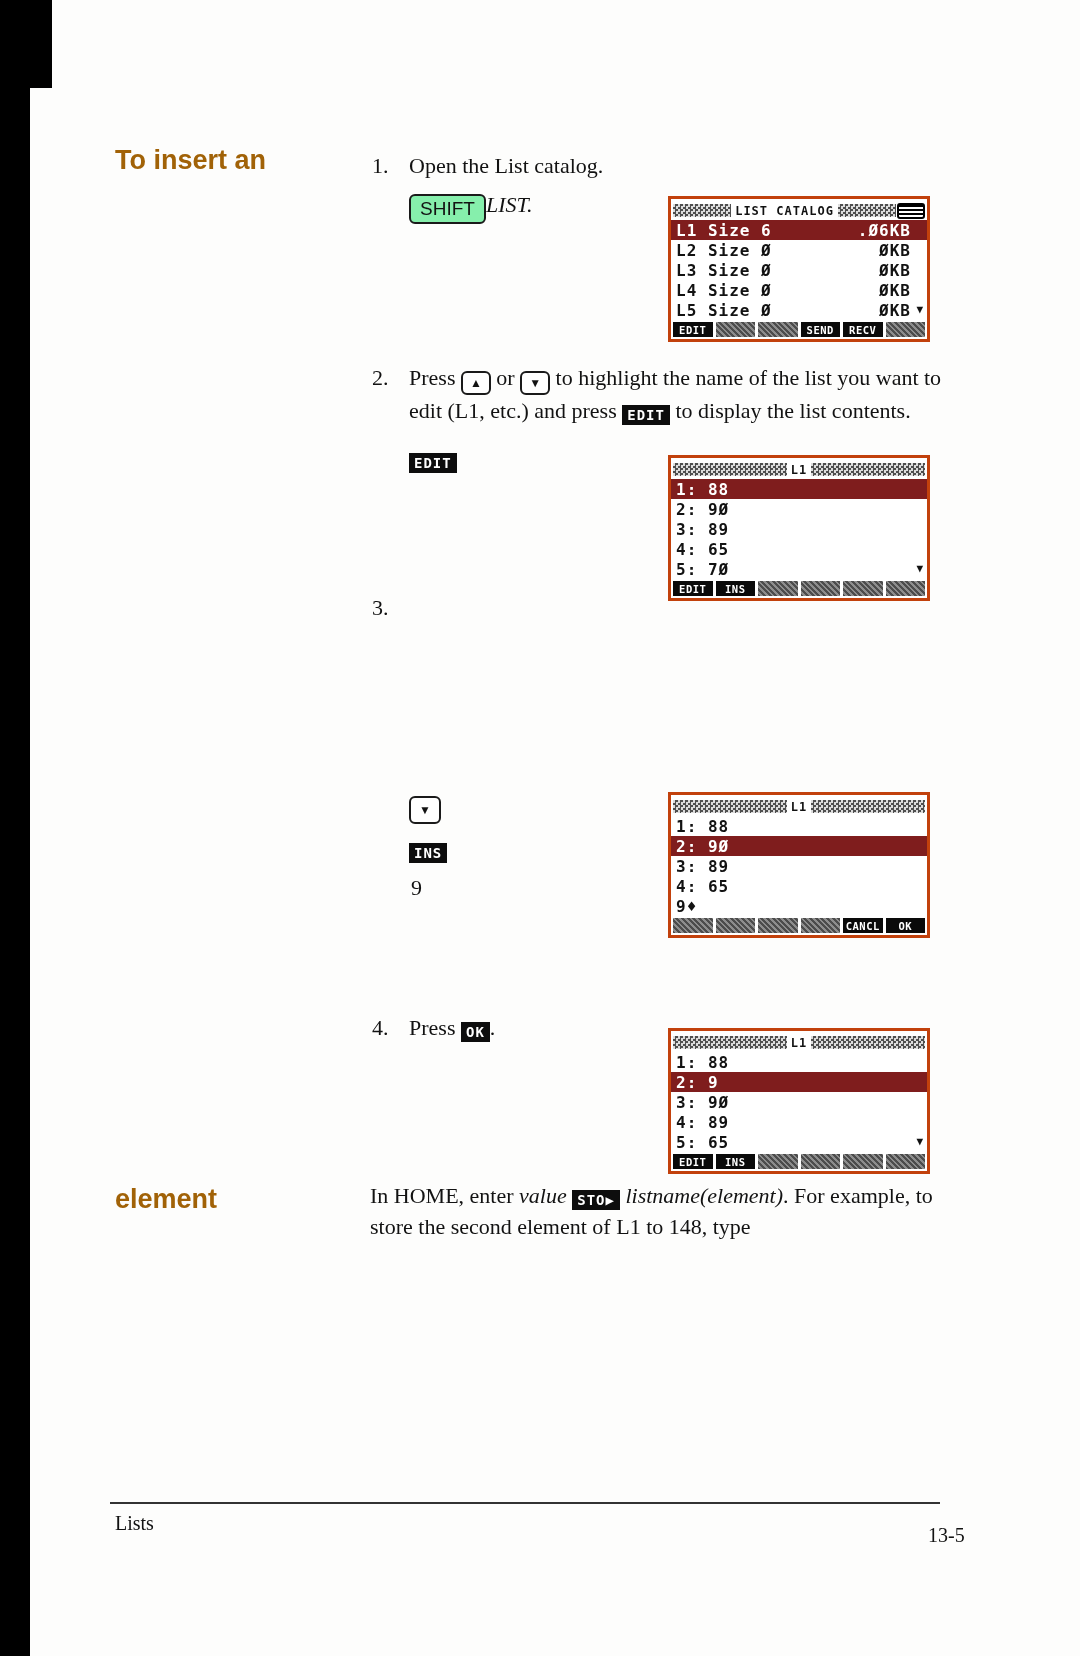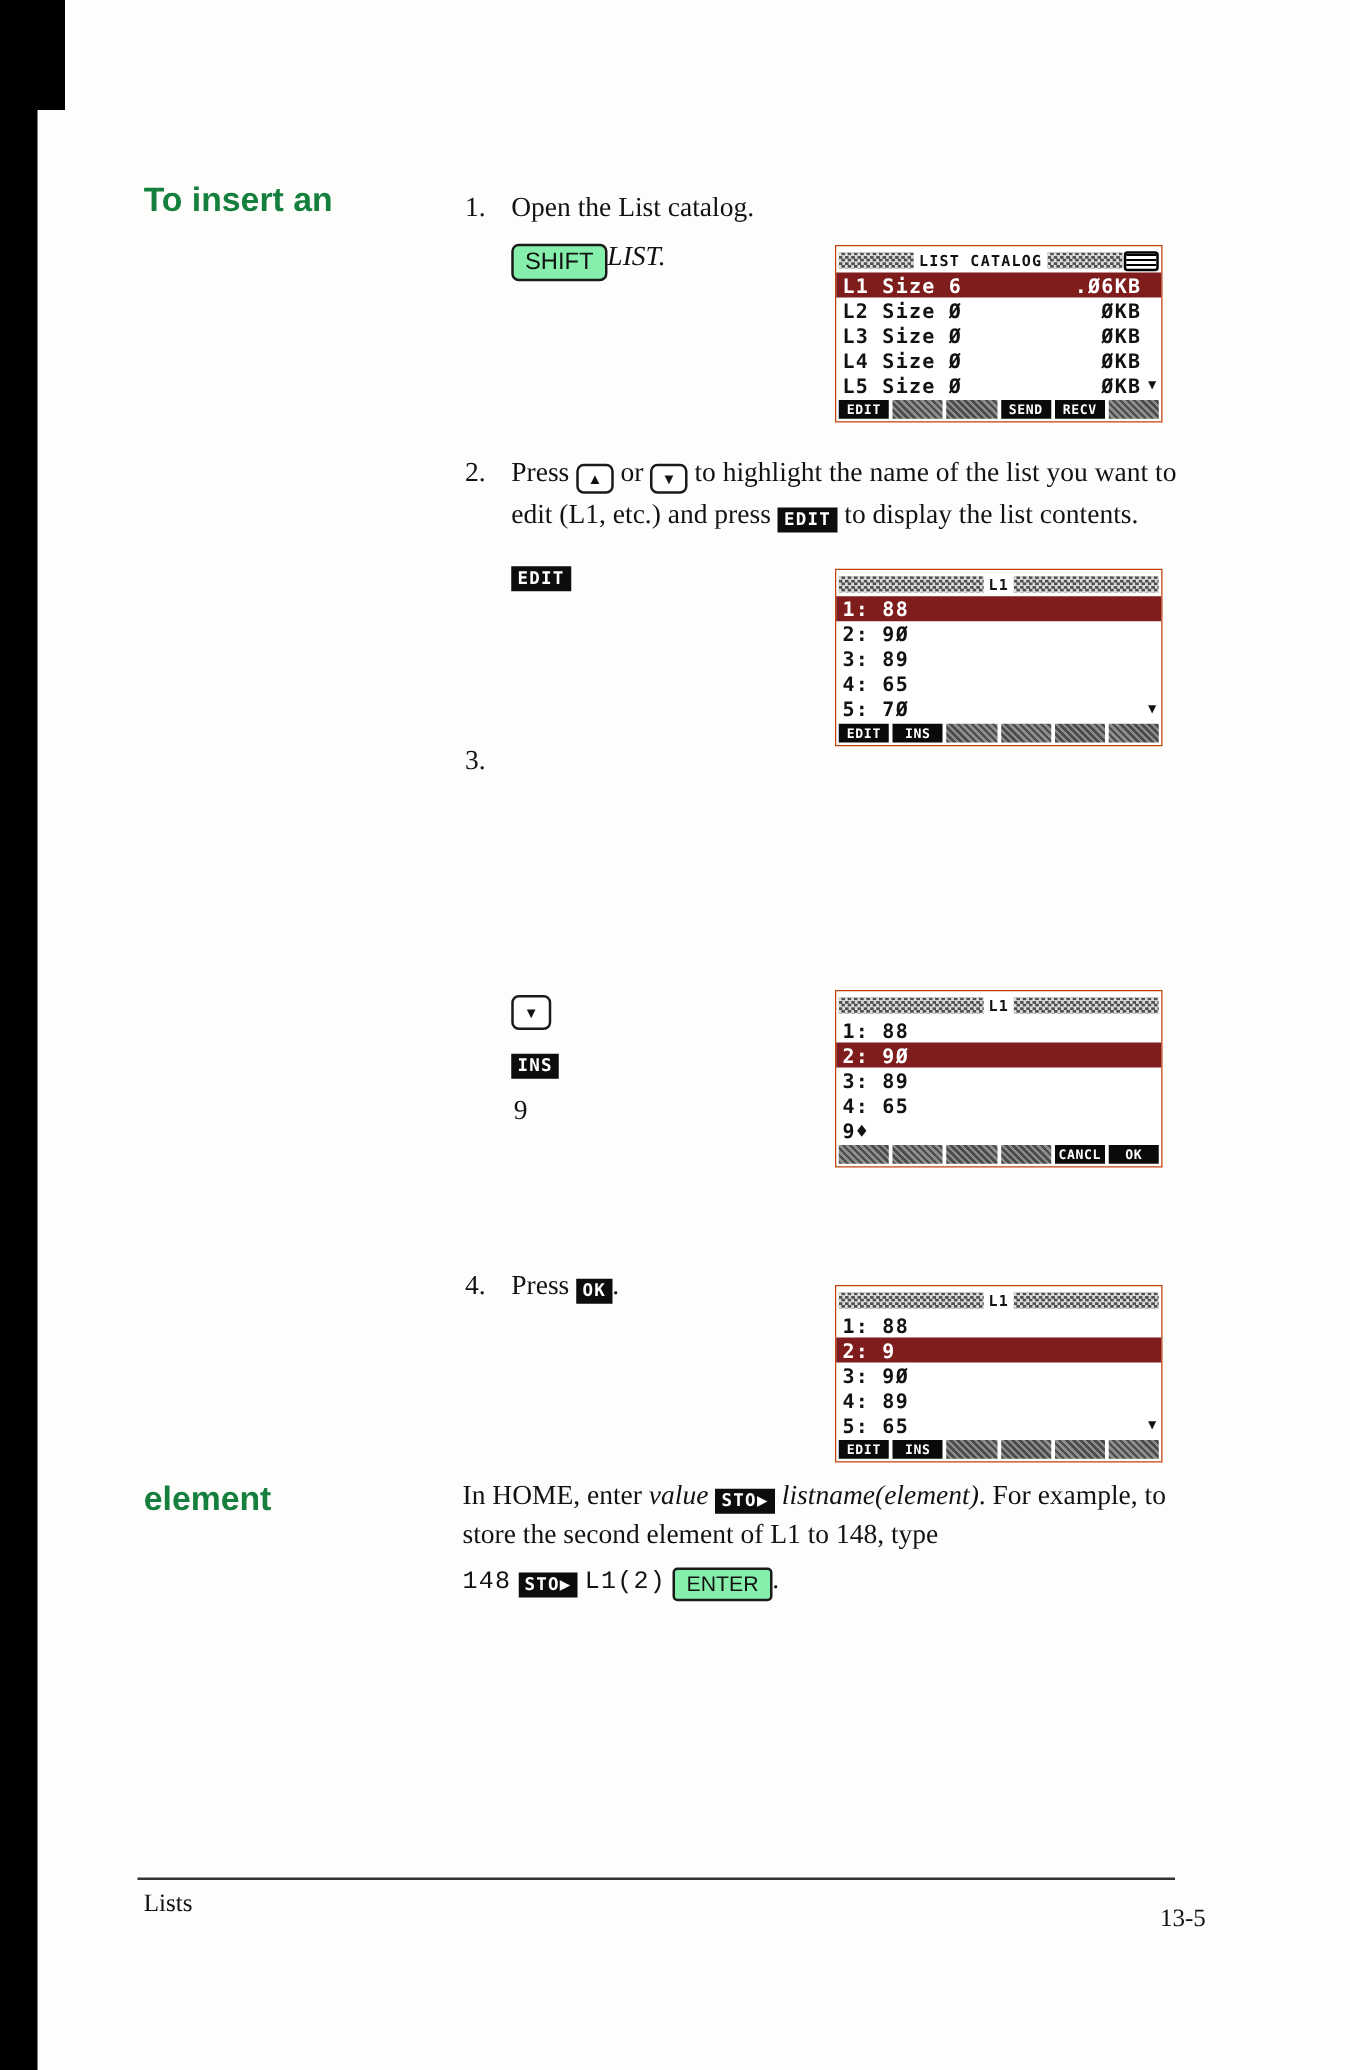--- a/index.html
+++ b/index.html
@@ -1,39 +1,39 @@
 <!DOCTYPE html>
 <html><head>
 <meta charset="utf-8">
 <style>
   html,body{margin:0;padding:0;background:#e8e8e8;}
   #page{position:relative;width:1080px;height:1656px;background:#fdfdfc;overflow:hidden;
         font-family:"Liberation Serif",serif;color:#121212;}
   .scan-bar{position:absolute;background:#000;}
   .abs{position:absolute;}
   
-  .h1{font-family:"Liberation Sans",sans-serif;font-weight:bold;font-size:27px;line-height:34px;color:#15803d;}
+  .h1{font-family:"Liberation Sans",sans-serif;font-weight:bold;font-size:27px;line-height:34px;color:#a16207;}
   
   .body{font-size:22px;line-height:31px;}
   .stepnum{position:absolute;left:0;top:0;}
   .steptext{margin-left:37px;}
   .ital{font-style:italic;}
   .mono{font-family:"Liberation Mono",monospace;font-size:20px;letter-spacing:1px;}
   
   .keycap{display:inline-block;border:2px solid #1a1a1a;border-radius:6px;padding:0 9px;
           font-family:"Liberation Sans",sans-serif;font-size:19px;line-height:26px;
           vertical-align:-3px;background:#86efac;}
   .arrowkey{display:inline-block;border:2px solid #1a1a1a;border-radius:6px;padding:0 7px;
             font-size:12px;line-height:20px;vertical-align:-2px;background:#fff;}
   
   .badge{display:inline-block;background:#0d0d0d;color:#fff;
          font-family:"DejaVu Sans Mono",monospace;font-weight:bold;font-size:14px;
          line-height:18px;padding:1px 5px;letter-spacing:1px;vertical-align:-2px;}
   
-  .screen{position:absolute;width:262px;border:1px solid #c2410c;background:#fff;box-sizing:border-box;}
+  .screen{position:absolute;width:262px;border:3px solid #c2410c;background:#fff;box-sizing:border-box;}
   .scr-head{display:flex;align-items:center;height:19px;padding:2px 2px 0 2px;}
   .checker{flex:1;height:13px;
            background:repeating-conic-gradient(#4f4f4f 0% 25%, #dcdcdc 0% 50%) 0 0/5px 5px;}
   .scr-title{font-family:"DejaVu Sans Mono",monospace;font-weight:bold;font-size:12px;
              letter-spacing:1px;padding:0 4px;white-space:nowrap;}
   .annunc{width:24px;height:12px;border:2px solid #000;border-radius:3px;margin-left:1px;
           background:repeating-linear-gradient(180deg,#000 0 2px,#fff 2px 4px);}
   .scr-row{position:relative;display:flex;align-items:center;height:20px;padding-left:5px;
            font-family:"DejaVu Sans Mono",monospace;font-weight:bold;font-size:16px;letter-spacing:1px;}
   .scr-row.hl{background:#7f1d1d;color:#fff;}
@@ -239,25 +239,19 @@
 
   <div class="abs h1" style="left:115px;top:1182px;width:270px;">
     <div>element</div>
   </div>
 
   <div class="abs body" style="left:370px;top:1180px;width:585px;">
     <span>In HOME, enter</span>
     <span class="ital">value</span>
     <span class="badge">STO▶</span>
     <span class="ital">listname(element)</span><span>. For example, to store the second element of L1 to 148, type</span>
-    <div style="margin-top:5px;">
-      <span class="mono">148</span>
-      <span class="badge">STO▶</span>
-      <span class="mono">L1(2)</span>
-      <span class="keycap" style="font-size:17px;line-height:23px;border-radius:4px;">ENTER</span><span>.</span>
-    </div>
   </div>
 
   <div class="footrule" style="top:1502px;"></div>
   <div class="abs footer-text" style="left:115px;top:1512px;">Lists</div>
   <div class="abs footer-text" style="left:888px;top:1524px;margin-left:40px;">13-5</div>
 
 </div>
 
 </body></html>

